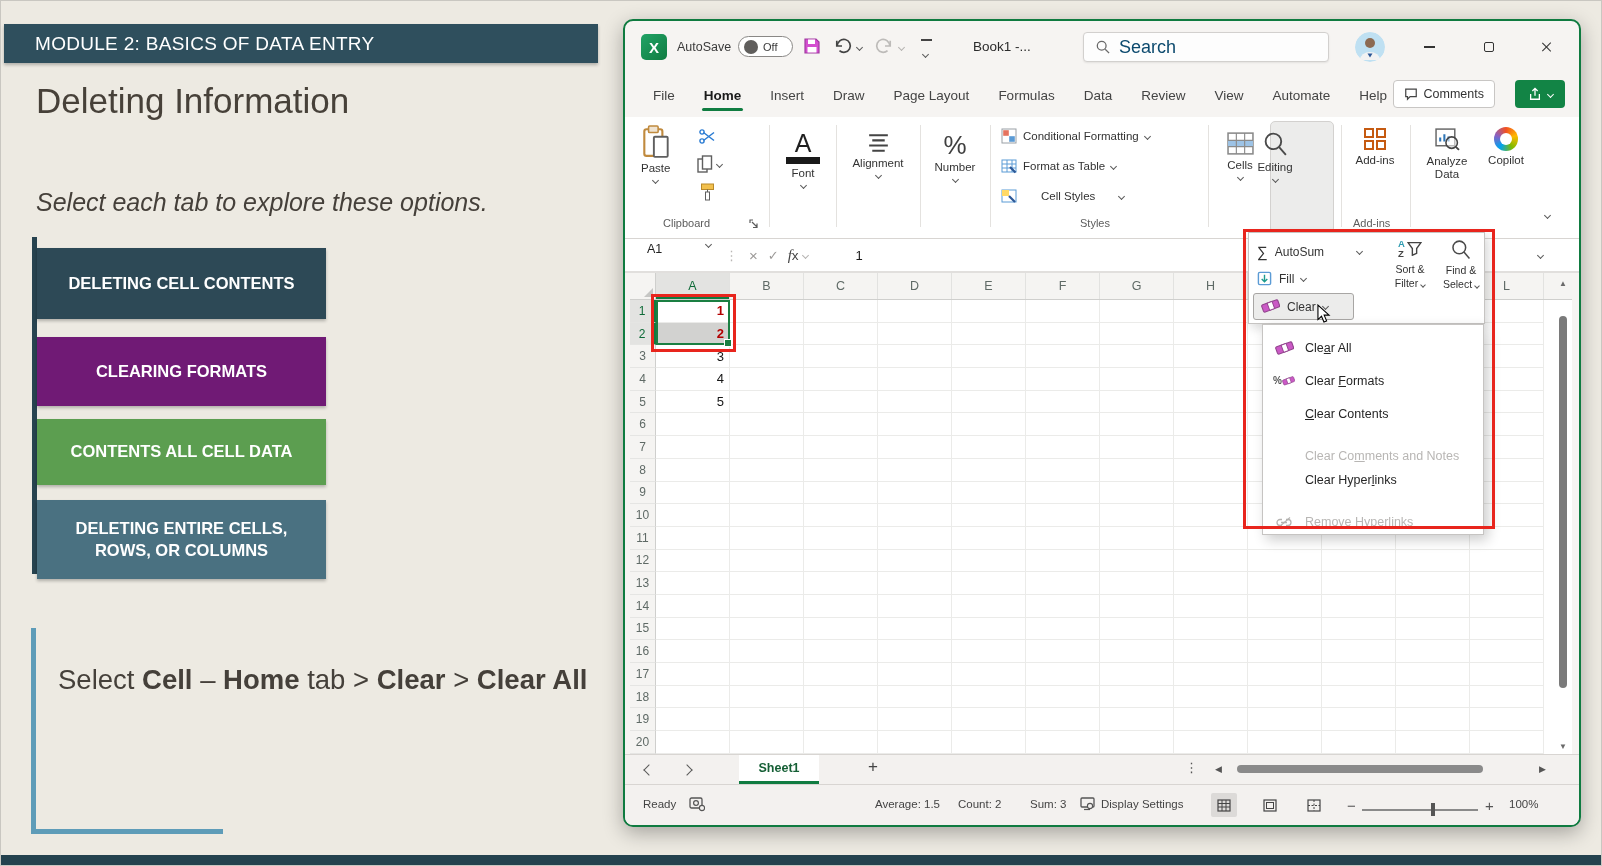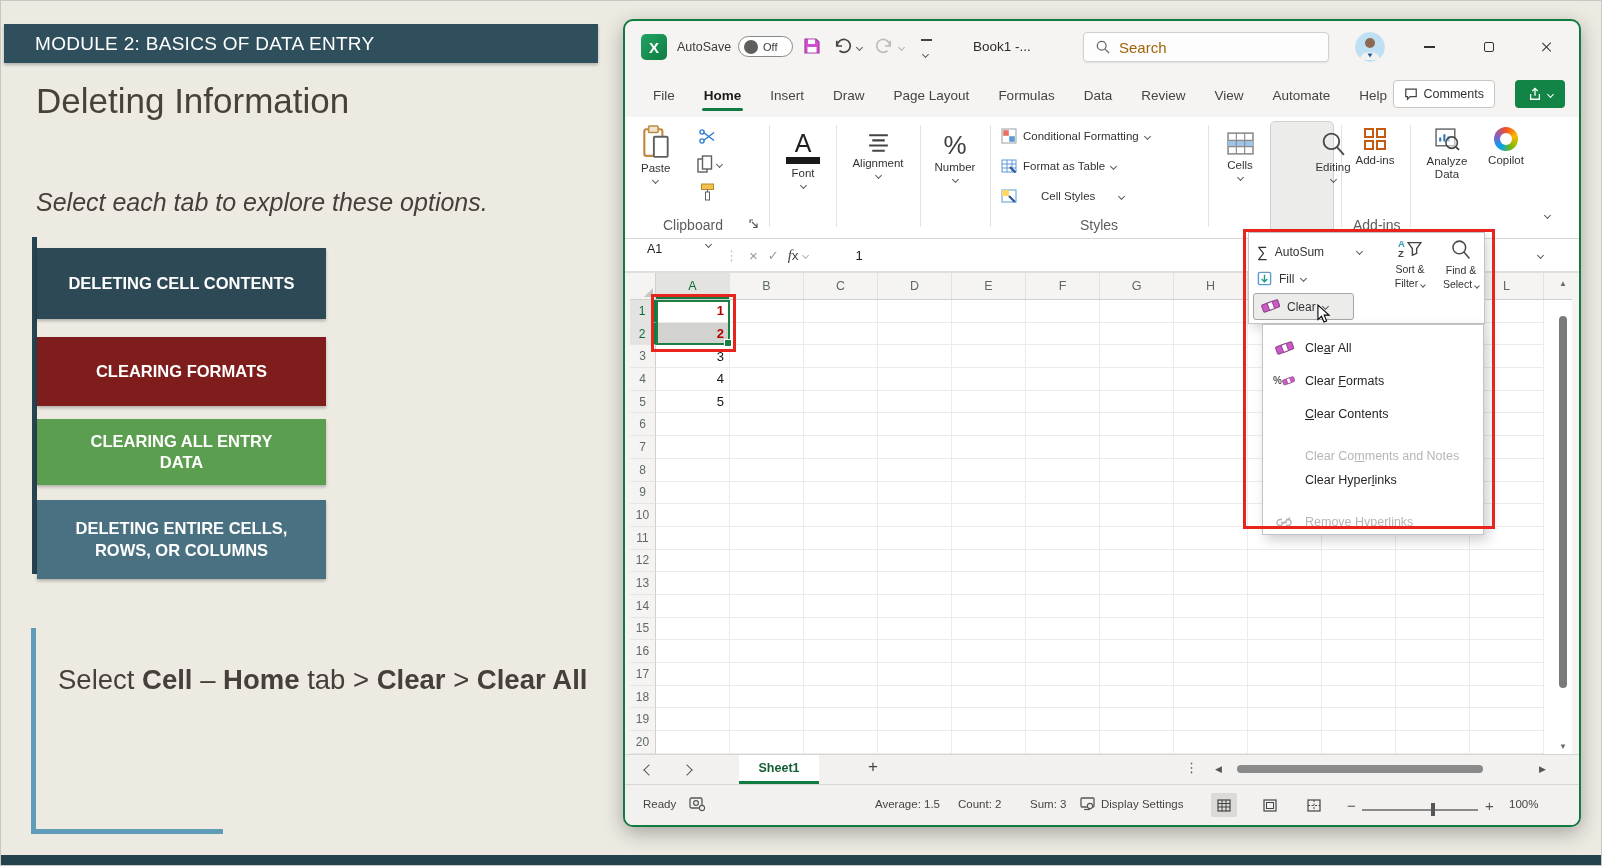--- a/index.html
+++ b/index.html
@@ -35,42 +35,42 @@
   .autosave-lab{position:absolute;left:52px;top:19px;font-size:12.5px;color:#3b3b3b;}
   .autosave-toggle{position:absolute;left:113px;top:15px;width:55px;height:21px;border:1px solid #8a8886;
                    border-radius:11px;background:#fff;display:flex;align-items:center;padding:0 5px;gap:5px;}
   .autosave-knob{width:14px;height:14px;border-radius:50%;background:#605e5c;}
   .autosave-state{font-size:11px;color:#3b3b3b;}
   .tb-ic{position:absolute;top:16px;}
   .tb-chv{position:absolute;top:24px;}
   .book-title{position:absolute;left:348px;top:18px;font-size:13.5px;color:#2b2b2b;}
   .search-box{position:absolute;left:458px;top:11px;width:246px;height:30px;background:#fdfdfd;border:1px solid #d2d0ce;
               border-radius:4px;display:flex;align-items:center;padding-left:12px;gap:9px;box-shadow:0 1px 2px rgba(0,0,0,.08);}
-  .search-box span{font-size:15px;color:#a16207;}
+  .search-box span{font-size:18px;color:#0c4a6e;}
   .avatar{position:absolute;left:730px;top:11px;width:30px;height:30px;border-radius:50%;overflow:hidden;}
   .win-btn{position:absolute;top:14px;width:24px;height:24px;display:flex;align-items:center;justify-content:center;}
   .glyph-min{width:11px;height:1.4px;background:#333;}
   .glyph-max{width:10px;height:10px;border:1.4px solid #333;border-radius:2px;}
   .glyph-x{position:relative;width:12px;height:12px;}
   .glyph-x::before,.glyph-x::after{content:"";position:absolute;left:5.4px;top:0;width:1.4px;height:12px;background:#333;}
   .glyph-x::before{transform:rotate(45deg);} .glyph-x::after{transform:rotate(-45deg);}
   
   .xl-ribbontabs{position:absolute;left:0;top:52px;width:958px;height:44px;display:flex;align-items:center;
                  padding-left:26px;gap:25px;}
   .rtab{font-size:13.5px;color:#444;position:relative;padding:4px 2px;}
   .rtab.active{font-weight:700;color:#1b1b1b;}
   .rtab.active::after{content:"";position:absolute;left:0;right:0;bottom:-4px;height:3px;border-radius:2px;background:#107c41;}
   .comments-btn{position:absolute;right:84px;top:7px;height:28px;background:#fff;border:1px solid #c8c6c4;border-radius:4px;
                 display:flex;align-items:center;padding:0 10px;gap:6px;font-size:12.5px;color:#333;}
   .share-btn{position:absolute;right:14px;top:7px;height:28px;width:50px;background:#128445;border-radius:4px;
              display:flex;align-items:center;justify-content:center;gap:6px;}
   
   .xl-ribbon{position:absolute;left:0;top:96px;width:958px;height:122px;background:#fff;border-bottom:1px solid #d8d5d2;}
   .rdiv{position:absolute;top:8px;height:102px;width:1px;background:#e4e2df;}
-  .rg-label{position:absolute;font-size:14px;color:#5c5c5c;}
+  .rg-label{position:absolute;font-size:11px;color:#5c5c5c;}
   .bigbtn{position:absolute;display:flex;flex-direction:column;align-items:center;gap:3px;}
   .bigbtn .lab{font-size:11.5px;color:#333;text-align:center;line-height:1.15;}
   .chv{display:inline-block;width:5px;height:5px;border-right:1.4px solid #5a5a5a;border-bottom:1.4px solid #5a5a5a;
        transform:rotate(45deg);}
   .chv.lite{border-color:#b5b3b1;}
   .icon-A{font-size:25px;font-weight:500;color:#1f1f1f;line-height:1;display:flex;flex-direction:column;align-items:center;}
   .icon-A .bar{width:34px;height:7px;background:#1a1a1a;margin-top:1px;}
   .icon-pct{font-size:26px;color:#3f3f3f;line-height:1;}
   .minirow{position:absolute;display:flex;align-items:center;gap:4px;}
   .srow{position:absolute;display:flex;align-items:center;gap:6px;font-size:11.5px;color:#333;}
@@ -160,25 +160,25 @@
   <div class="module-bar">
     <span>MODULE 2: BASICS OF DATA ENTRY</span>
   </div>
   <div class="slide-title">Deleting Information</div>
   <div class="slide-sub">Select each tab to explore these options.</div>
   <div class="nav-accent"></div>
   <div class="nav-tabs" id="navtabs">
       <div class="nav-tab" style="background: rgb(45, 73, 86);">
         <span>DELETING CELL CONTENTS</span>
       </div>
-      <div class="nav-tab" style="background: #7f1d1d; margin-top: 18px;">
+      <div class="nav-tab" style="background: #701a75; margin-top: 18px;">
         <span>CLEARING FORMATS</span>
       </div>
       <div class="nav-tab" style="background: rgb(92, 158, 80);">
-        <span>CLEARING ALL ENTRY DATA</span>
+        <span>CONTENTS ALL CELL DATA</span>
       </div>
       <div class="nav-tab" style="background: rgb(74, 113, 129);">
         <span>DELETING ENTIRE CELLS, ROWS, OR COLUMNS</span>
       </div>
     </div>
   <div class="footer-accent-v"></div>
   <div class="footer-accent-h"></div>
   <div class="instruction" id="instruction"><span>Select </span><span style="font-weight: 700;">Cell</span><span> – </span><span style="font-weight: 700;">Home</span><span> tab &gt; </span><span style="font-weight: 700;">Clear</span><span> &gt; </span><span style="font-weight: 700;">Clear All</span></div>
   <div class="bottom-strip"></div>
 
@@ -367,21 +367,21 @@
         <svg width="27" height="25" viewBox="0 0 26 24">
             <rect x="1" y="2" width="24" height="20" fill="#fff" stroke="#8a8a8a" stroke-width="1.5"></rect>
             <rect x="1" y="9" width="24" height="6" fill="#9dc3e6"></rect>
             <path d="M1 9 h24 M1 15 h24 M9 2 v20 M17 2 v20" stroke="#8a8a8a" stroke-width="1.1"></path>
           </svg>
         <span class="lab">Cells</span>
         <span class="chv"></span>
       </div>
 
       <div class="editing-hl"></div>
-      <div class="bigbtn" style="left:680px;top:14px;width:56px;">
+      <div class="bigbtn" style="left:622px;top:14px;width:56px;">
         <svg width="27" height="27" viewBox="0 0 26 26">
             <circle cx="11" cy="10" r="7.5" fill="none" stroke="#4a4a4a" stroke-width="1.8"></circle>
             <path d="M16.5 15.5 L23 23" stroke="#4a4a4a" stroke-width="1.8"></path>
           </svg>
         <span class="lab">Editing</span>
         <span class="chv"></span>
       </div>
 
       <div class="bigbtn" style="left:722px;top:10px;width:56px;">
         <svg width="24" height="24" viewBox="0 0 24 24">

